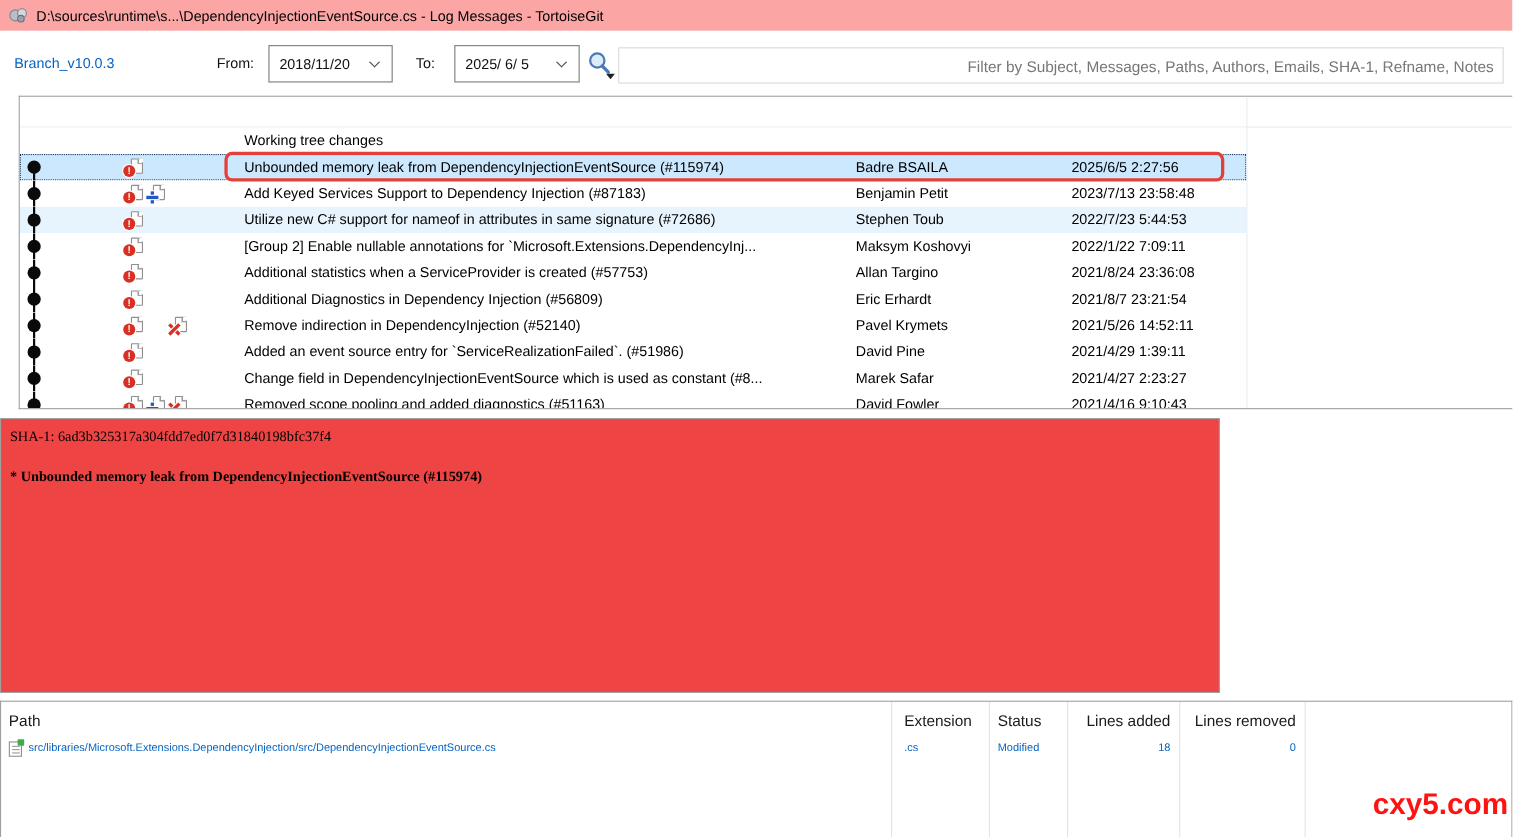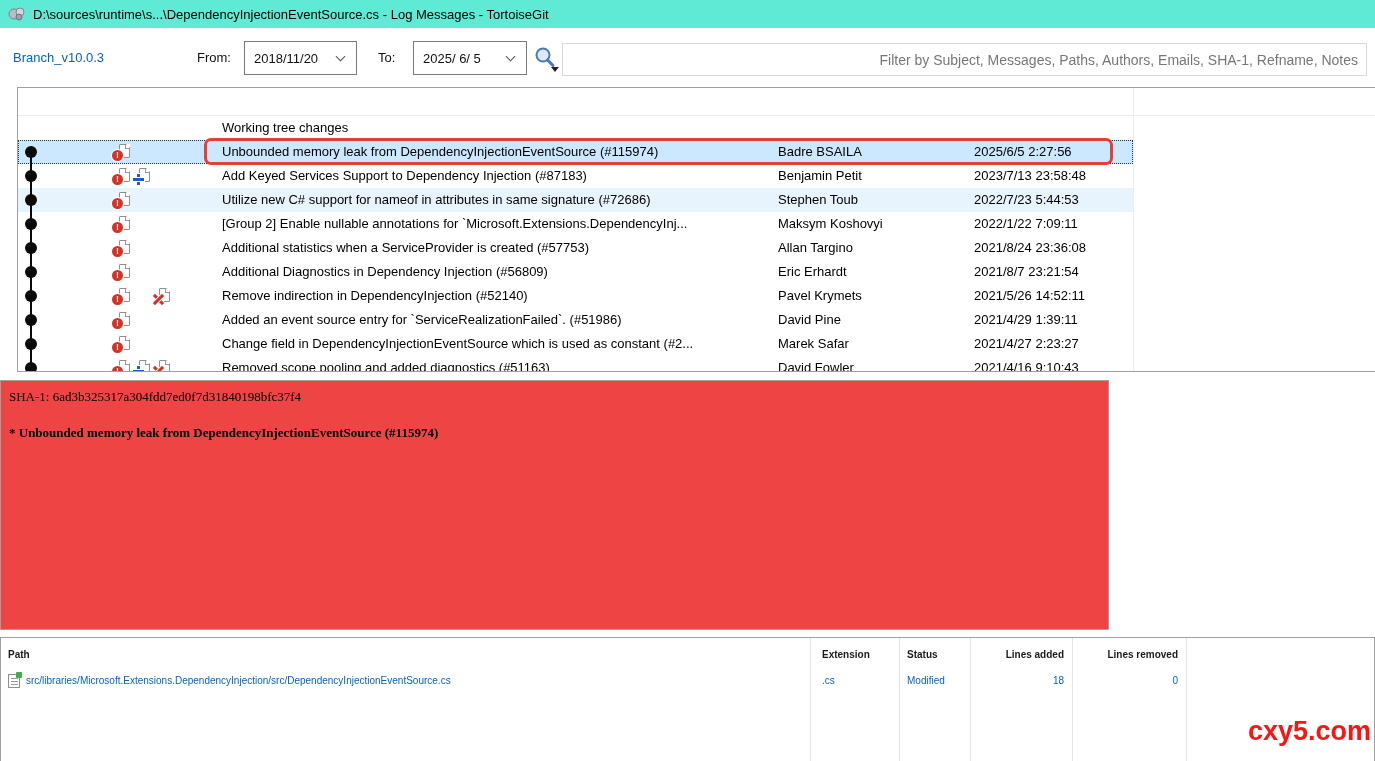--- a/index.html
+++ b/index.html
@@ -2,21 +2,21 @@
 <html style="--sel-bg: #cce8ff; --hl-bg: #e8f4fd; --annot: #e3403a; --link: #0563c1; --red: #d93025; --blue: #2457c5; --wm: #ff1212;"><head>
 <meta charset="utf-8">
 <style>
   * { margin:0; padding:0; box-sizing:border-box; }
   html,body { width:1375px; height:761px; background:#fff; overflow:hidden;
               font-family:"Liberation Sans", sans-serif; }
   .window { position:relative; width:1375px; height:761px; background:#fff; }
 
   
   .titlebar { position:absolute; left:0; top:0; width:1375px; height:28px;
-              background:#5eead4; display:flex; align-items:center; }
+              background:#fca5a5; display:flex; align-items:center; }
   .appicon { width:18px; height:16px; margin-left:8px; display:inline-block; }
   .title   { margin-left:7px; font-size:13px; color:#000; white-space:nowrap; }
 
   
   .toolbar { position:absolute; left:0; top:28px; width:1375px; height:59px; background:#fff; }
   .branch  { position:absolute; left:13px; top:22px; font-size:13px;
              color:var(--link,#0563c1); text-decoration:none; cursor:pointer; }
   .tlabel  { position:absolute; top:22px; font-size:13px; color:#111; }
   .lbl-from { left:197px; } .lbl-to { left:378px; }
   .combo   { position:absolute; top:13px; height:34px; background:#fff;
@@ -92,22 +92,22 @@
   .msgpanel { position:absolute; left:0; top:380px; width:1109px; height:250px;
               border:1px solid #a0a0a0; background:#ef4444;
               font-family:Liberation Serif, serif; font-size:13px; color:#000; }
   .msg-sha { position:absolute; left:8px; top:8px; white-space:pre; }
   .msg-subject { position:absolute; left:8px; top:44px; font-weight:bold; white-space:pre; }
 
   
   .filepanel { position:absolute; left:0; top:637px; width:1375px; height:124px;
                border:1px solid #a0a0a0; border-bottom:none; background:#fff; overflow:hidden; }
   .fgrid { position:absolute; top:0; width:1px; height:124px; background:#e3e3e3; }
-  .fhead { position:absolute; top:4px; height:26px; line-height:26px; font-size:10px;
-           color:#1a1a1a; white-space:nowrap;font-weight:bold; }
+  .fhead { position:absolute; top:4px; height:26px; line-height:26px; font-size:14px;
+           color:#1a1a1a; white-space:nowrap; }
   .frow-text { position:absolute; top:30px; height:26px; line-height:26px; font-size:10px;
            color:var(--link,#0563c1); white-space:nowrap; }
   .fh-path  { left:7px; }  .fh-ext { left:821px; } .fh-status { left:906px; }
   .fh-added   { left:969px;  width:94px;  text-align:right; }
   .fh-removed { left:1071px; width:106px; text-align:right; }
   .fr-path { left:7px; display:flex; align-items:center; cursor:pointer; }
   .fr-ext { left:821px; } .fr-status { left:906px; }
   .fr-added   { left:969px;  width:94px;  text-align:right; }
   .fr-removed { left:1071px; width:106px; text-align:right; }
   .ficon { position:relative; width:12px; height:14px; background:#fff;
@@ -317,21 +317,21 @@
           <div class="lcell lc-graph">
             <div class="gline full"></div>
             <div class="gdot"></div>
           </div>
           <div class="lcell lc-actions">
             <span class="aicon slot0">
               <span class="doc"></span>
               <span class="badge-mod">!</span>
             </span>
           </div>
-          <div class="lcell lc-message">Change field in DependencyInjectionEventSource which is used as constant (#2...</div>
+          <div class="lcell lc-message">Change field in DependencyInjectionEventSource which is used as constant (#8...</div>
           <div class="lcell lc-author">Marek Safar</div>
           <div class="lcell lc-date">2021/4/27 2:23:27</div>
         </div>
         <div class="lrow">
           <div class="lcell lc-graph">
             <div class="gline full"></div>
             <div class="gdot"></div>
           </div>
           <div class="lcell lc-actions">
             <span class="aicon slot0">

